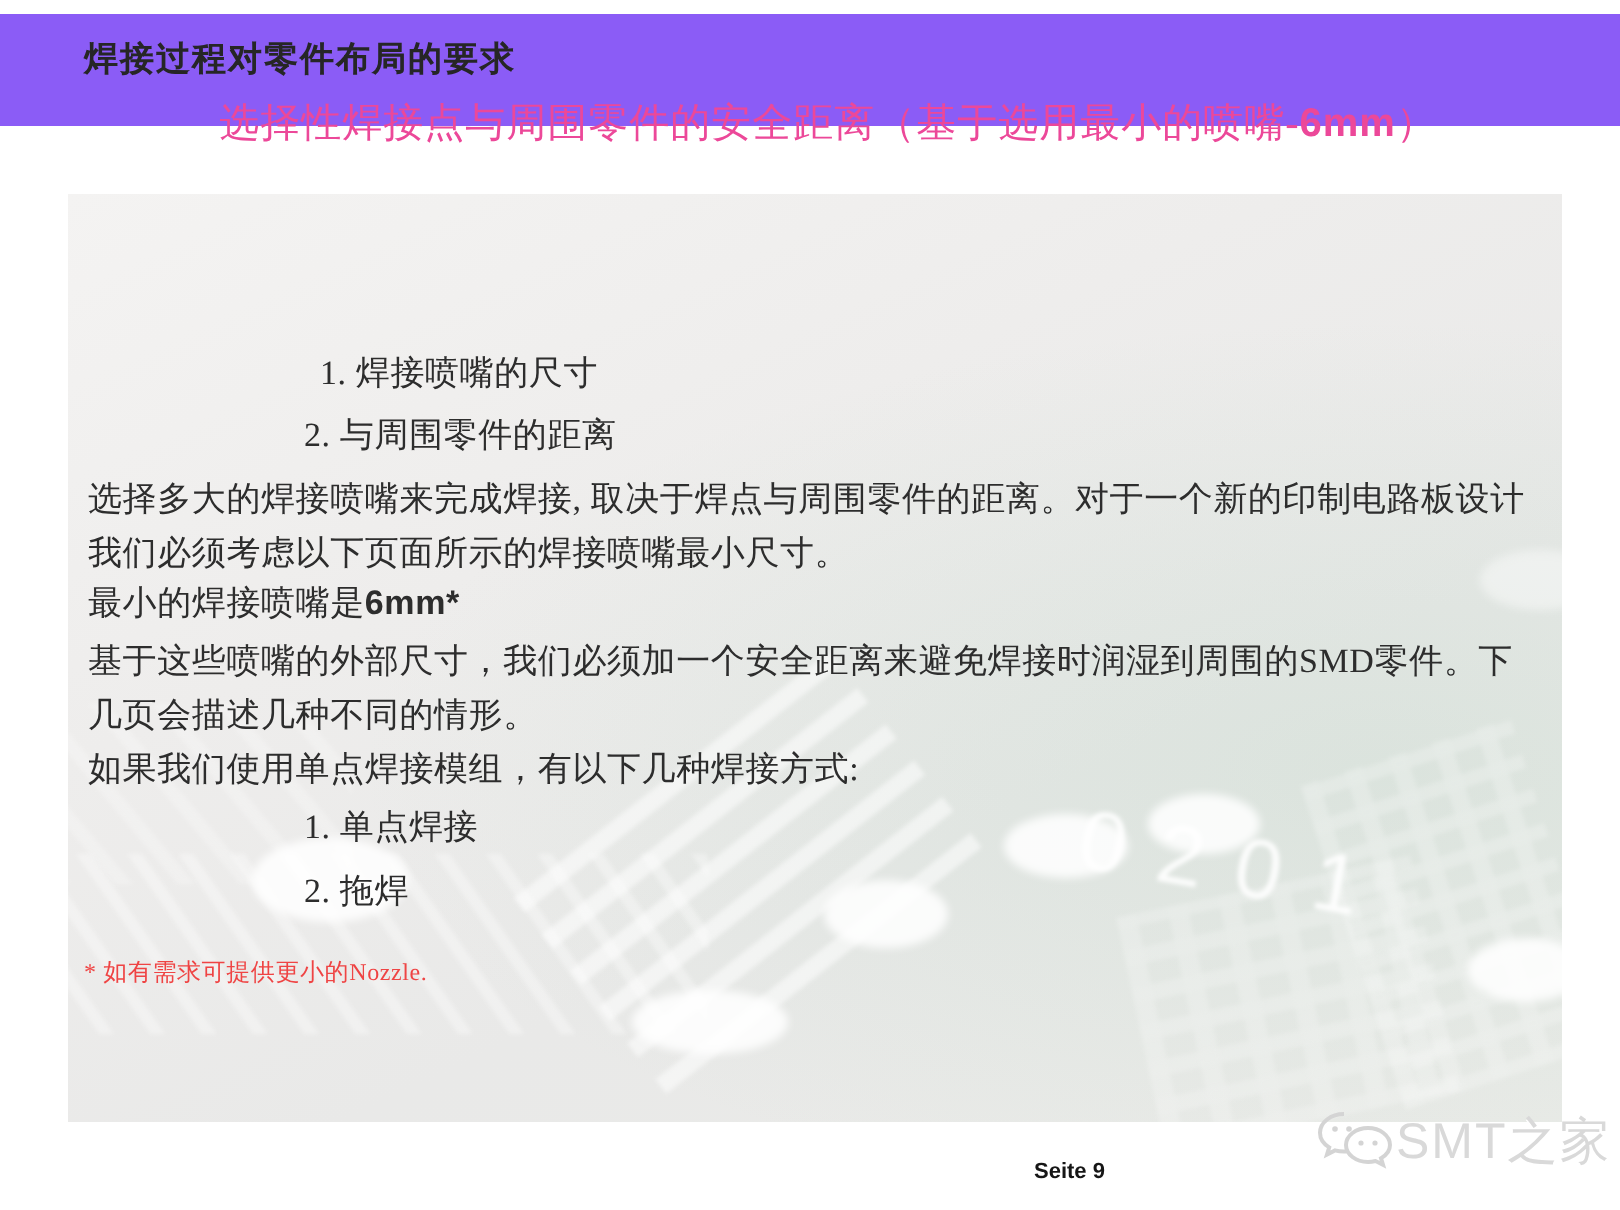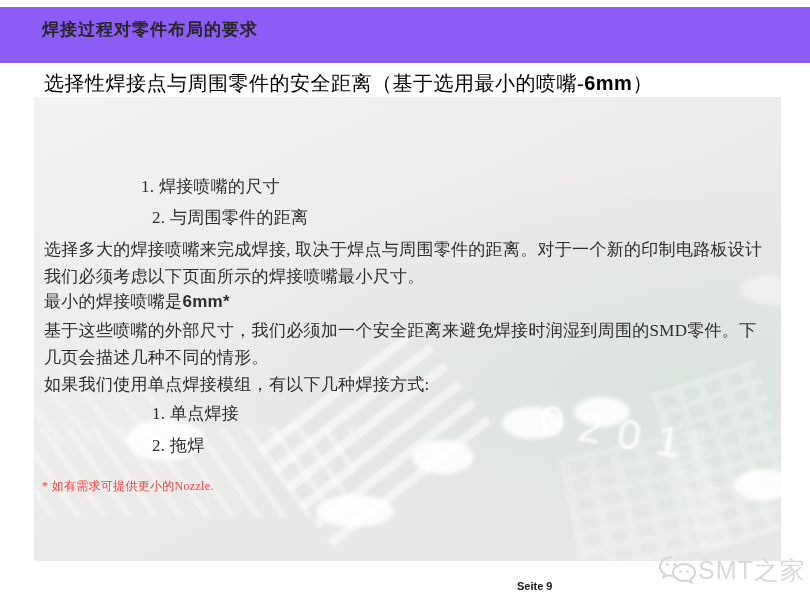--- a/index.html
+++ b/index.html
@@ -14,22 +14,22 @@
     position:absolute; left:0; top:7px; width:810px; height:56px;
     background:#8b5cf6;
   }
   .header-title {
     position:absolute; left:42px; top:0; height:44px; line-height:46px;
     font-size:17px; font-weight:600; color:#262626; letter-spacing:1px;
   }
 
   
   .subtitle {
-    position:absolute; left:44px; top:70px; width:740px;
-    font-size:20px; color:#000000; letter-spacing:0.5px;
+    position:absolute; left:44px; top:48px; width:740px;
+    font-size:20px; color:#ec4899; letter-spacing:0.5px;text-align:center;
   }
   .subtitle b { font-family:"Liberation Sans",sans-serif; font-size:20px; }
 
   
   .panel {
     position:absolute; left:34px; top:97px; width:747px; height:464px;
     background:
       radial-gradient(ellipse at 88% 62%, rgba(168,205,182,0.22), rgba(168,205,182,0) 55%),
       linear-gradient(155deg,#f4f3f2 0%, #eeedec 35%, #e9e9e8 65%, #eaebe8 100%);
     overflow:hidden;
@@ -74,21 +74,21 @@
   .pcb-label {
     position:absolute; left:505px; top:312px;
     font-family:"Liberation Sans",sans-serif; font-size:42px; font-weight:400;
     color:rgba(255,255,255,0.9); letter-spacing:16px;
     transform:rotate(10deg); filter:blur(1px);
   }
 
   
   .txt { position:absolute; color:#2d2d2d; font-size:17px; line-height:27px; letter-spacing:0.3px; }
   .t-intro    { left:44px;  top:138px; }
-  .t-dep1     { left:141px; top:173px; }
+  .t-dep1     { left:160px; top:173px; }
   .t-dep2     { left:152px; top:204px; }
   .t-choice   { left:44px;  top:236px; width:722px; }
   .t-minnoz   { left:44px;  top:288px; }
   .t-minnoz b { font-family:"Liberation Sans",sans-serif; }
   .t-safety   { left:44px;  top:317px; width:722px; }
   .t-modes    { left:44px;  top:371px; }
   .t-mode1    { left:152px; top:400px; }
   .t-mode2    { left:152px; top:432px; }
   .t-footnote { left:42px;  top:478px; font-size:12px; line-height:16px; color:#ef4444; }
 

